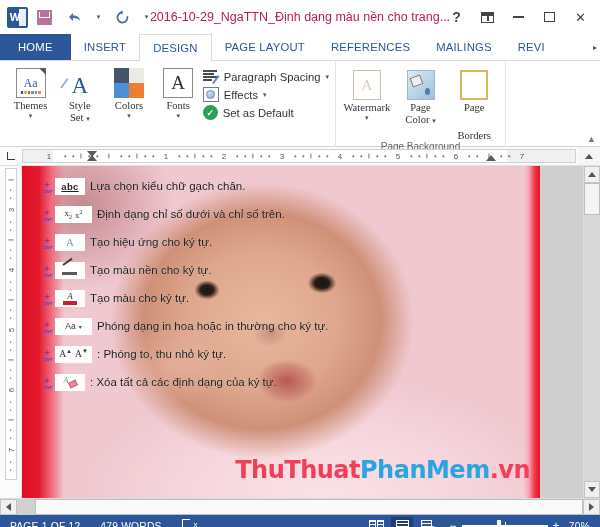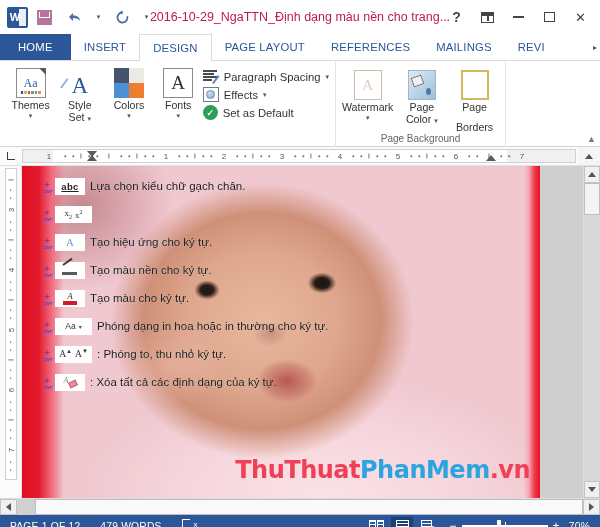--- a/index.html
+++ b/index.html
@@ -150,21 +150,21 @@
     padding-bottom: 3px;
     white-space: nowrap;
   }
   .bigbtn {
     width: 56px;
     display: flex; flex-direction: column; align-items: center;
     padding-top: 3px;
   }
   .bigbtn .lbl {
     font-size: 10.6px; color: #333; text-align: center;
-    line-height: 11.5px; margin-top: 2px;
+    line-height: 11.5px; margin-top: 2px; font-family: Liberation Serif, serif;
   }
   .bigbtn .dd { font-size: 7px; color: #555; line-height: 8px; }
 
   .ic-themes {
     width: 30px; height: 30px; border: 1.3px solid #8a8a8a;
     background: #fff; position: relative;
     display:flex; align-items:center; justify-content:center;
   }
   .ic-themes .aa { font-size: 12px; color: #2b579a; font-family: "Liberation Serif", serif; }
   .ic-themes::after {
@@ -743,21 +743,21 @@
             <div class="drip"></div>
         </div>
         <div class="lbl">Page</div>
         <div class="lbl" style="margin-top:0"><span>Color</span> <span class="dd">▾</span></div>
       </div>
       <div class="bigbtn">
         <div class="ic-pageborders">
             <div class="pagebase"></div>
           </div>
         <div class="lbl">Page</div>
-        <div class="lbl" style="margin-top:8px">Borders</div>
+        <div class="lbl" style="margin-top:16px">Borders</div>
       </div>
     </div>
     <div class="rgroup-label">Page Background</div>
   </div>
 
   <div class="ribbon-collapse">▲</div>
 </div>
 
 <div class="ruler-row">
   <div class="tabsel">
@@ -873,20 +873,21 @@
           </span>
           <span class="ltext">Lựa chọn kiểu chữ gạch chân.</span>
         </div>
 
         <div class="docline">
           <span class="plus-mark">+</span>
           <span class="micon wide">
             <span class="ig-sub">x<sub>2</sub></span>
               <span class="ig-sup">x<sup>2</sup></span>
           </span>
+          <span class="ltext">Định dạng chỉ số dưới và chỉ số trên.</span>
         </div>
 
         <div class="docline">
           <span class="plus-mark">+</span>
           <span class="micon">
             <span class="ig-A-eff">A</span>
           </span>
           <span class="ltext">Tạo hiệu ứng cho ký tự.</span>
         </div>
 

